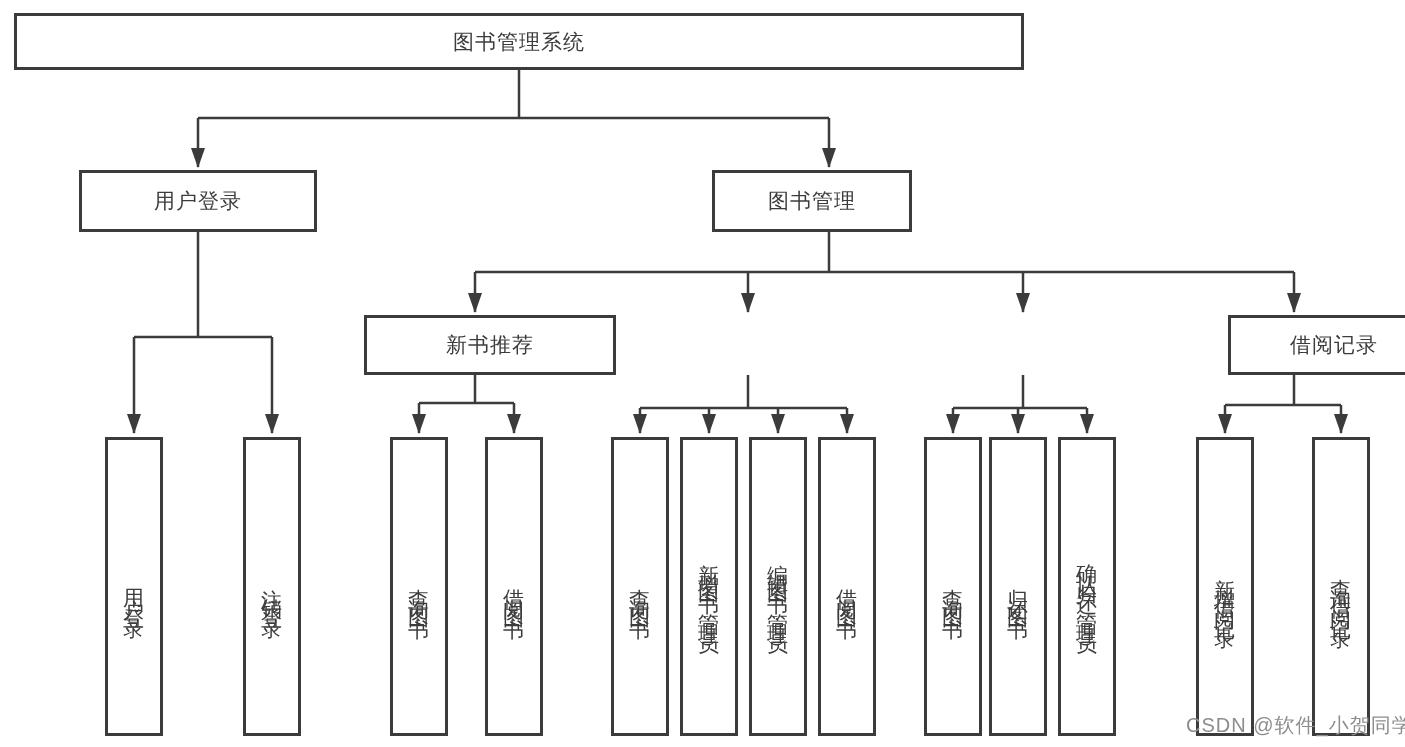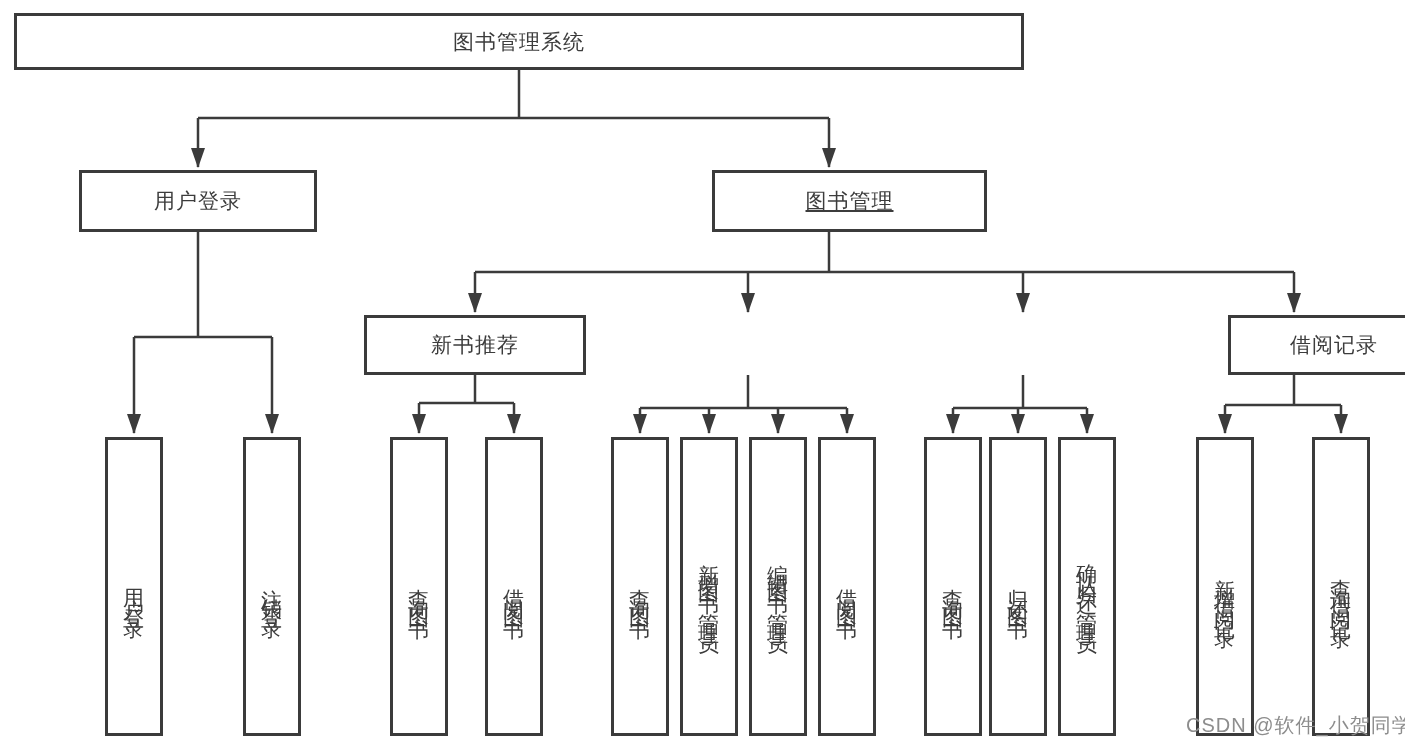--- a/index.html
+++ b/index.html
@@ -43,22 +43,22 @@
     text-orientation: mixed;
     font-size: 21px;
     letter-spacing: 10px;
     line-height: 1;
     white-space: nowrap;
     margin-bottom: -10px;
   }
   
   #n-root { left: 14px;  top: 13px;  width: 1010px; height: 57px; }
   #n-ul   { left: 79px;  top: 170px; width: 238px;  height: 62px; }
-  #n-bm   { left: 712px; top: 170px; width: 275px;  height: 62px; text-decoration: underline; }
-  #n-nb   { left: 364px; top: 315px; width: 222px;  height: 60px; }
+  #n-bm   { left: 712px; top: 170px; width: 200px;  height: 62px; }
+  #n-nb   { left: 364px; top: 315px; width: 252px;  height: 60px; }
   #n-bb   { left: 638px; top: 315px; width: 220px;  height: 60px; }
   #n-cb   { left: 913px; top: 315px; width: 220px;  height: 60px; }
   #n-br   { left: 1228px;top: 315px; width: 212px;  height: 60px; }
   .leaf   { top: 437px; width: 58px; height: 299px; }
   #f-ul1 { left: 105px; }  #f-ul2 { left: 243px; }
   #f-nb1 { left: 390px; }  #f-nb2 { left: 485px; }
   #f-bb1 { left: 611px; }  #f-bb2 { left: 680px; }
   #f-bb3 { left: 749px; }  #f-bb4 { left: 818px; }
   #f-cb1 { left: 924px; }  #f-cb2 { left: 989px; }
   #f-cb3 { left: 1058px; }

